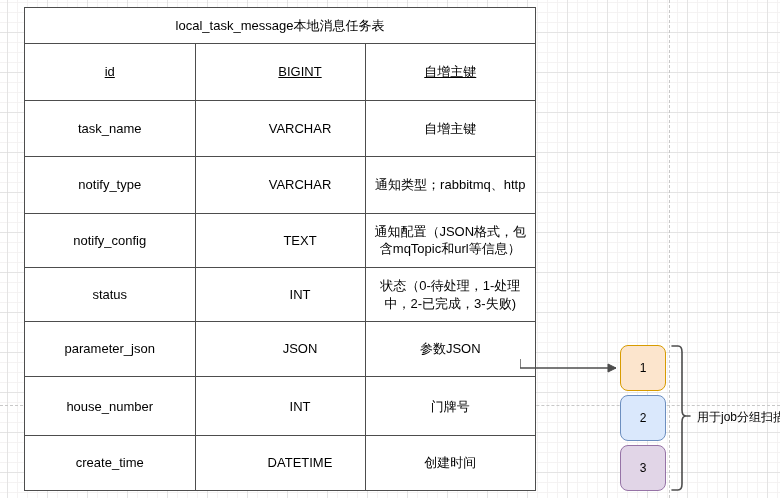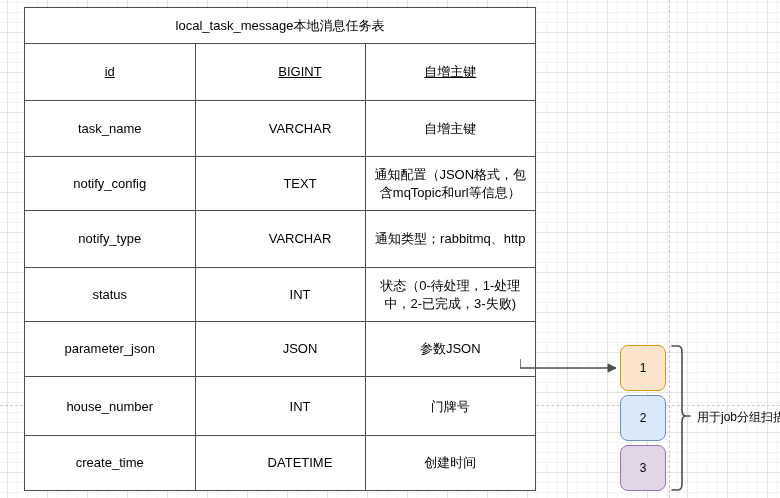--- a/index.html
+++ b/index.html
@@ -150,32 +150,32 @@
           <td class="col-desc">自增主键</td>
         </tr>
 
 
         <tr style="height:45px;">
           <td class="col-name">task_name</td>
           <td class="col-type">VARCHAR</td>
           <td class="col-desc">自增主键</td>
         </tr>
 
+        <tr style="height:45px;">
+          <td class="col-name">notify_type</td>
+          <td class="col-type">VARCHAR</td>
+          <td class="col-desc">通知类型；rabbitmq、http</td>
+        </tr>
+
         <tr style="height:43px;">
           <td class="col-name">notify_config</td>
           <td class="col-type">TEXT</td>
           <td class="col-desc">通知配置（JSON格式，包含mqTopic和url等信息）</td>
         </tr>
 
-        <tr style="height:45px;">
-          <td class="col-name">notify_type</td>
-          <td class="col-type">VARCHAR</td>
-          <td class="col-desc">通知类型；rabbitmq、http</td>
-        </tr>
-
         <tr style="height:43px;margin-top:16px;">
           <td class="col-name">status</td>
           <td class="col-type">INT</td>
           <td class="col-desc">状态（0-待处理，1-处理中，2-已完成，3-失败)</td>
         </tr>
 
         <tr style="height:44px;">
           <td class="col-name">parameter_json</td>
           <td class="col-type">JSON</td>
           <td class="col-desc">参数JSON</td>

